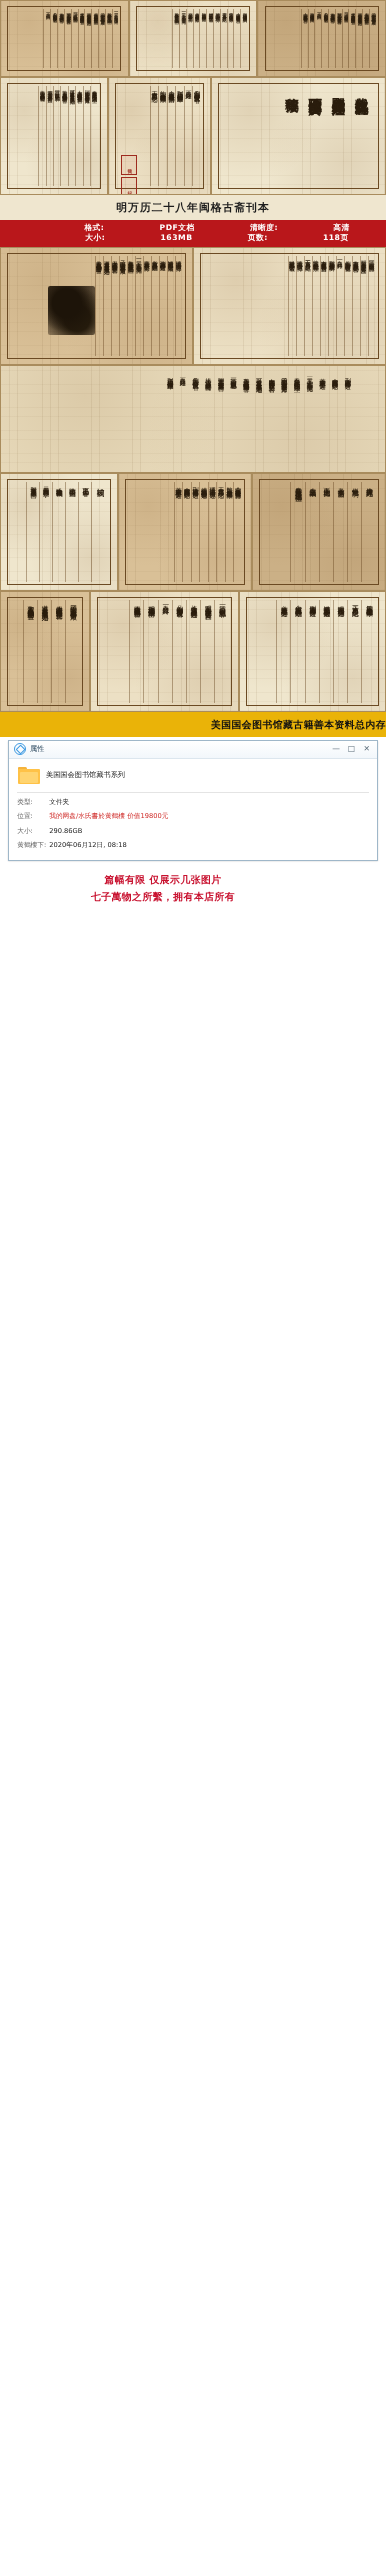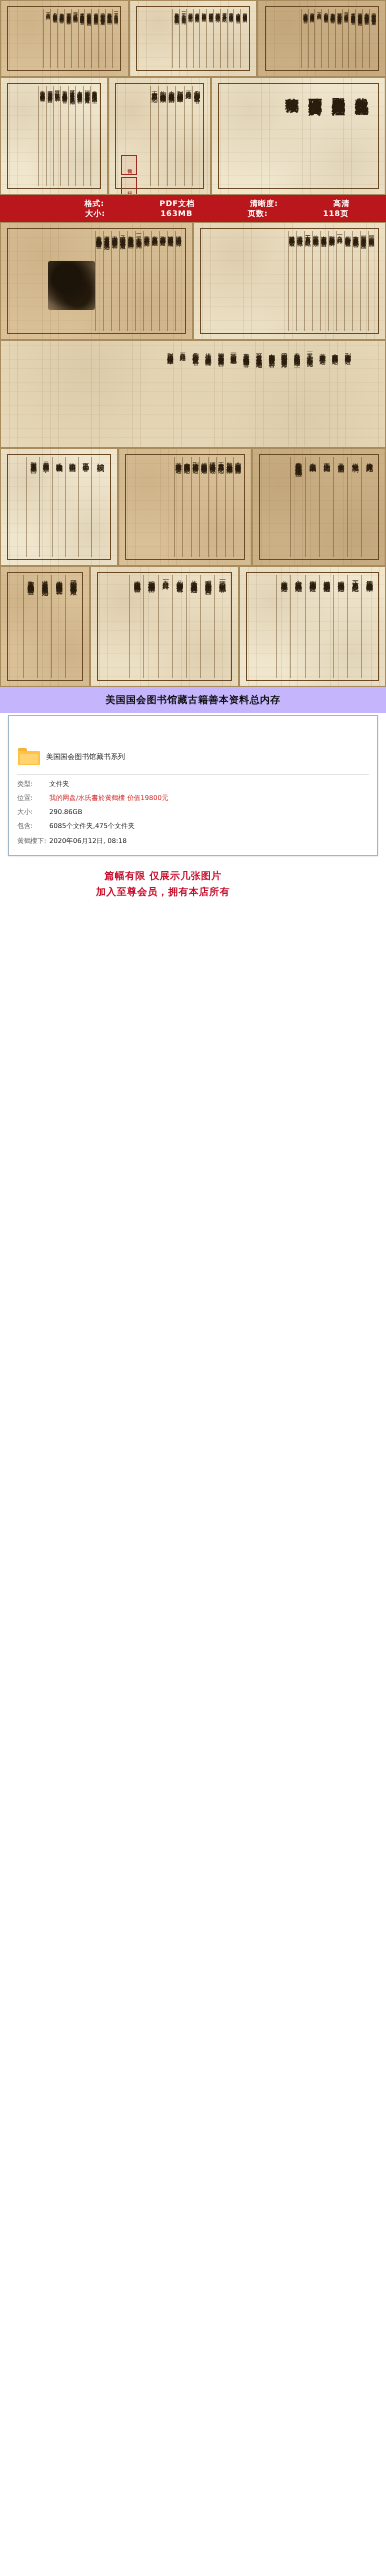--- a/index.html
+++ b/index.html
@@ -130,22 +130,22 @@
   .cap-meta {
     background: #b9171b;
     color: #ffffff;
     font-size: 7.7px;
     padding: 3.6px 0 3.6px;
     letter-spacing: 0.5px;
   }
   .cap-meta .sp { display: inline-block; padding: 0 3.6px; margin-left: 48px; }
 
   .title-band {
-    background: #c4b5fd;
-    text-align: center;
+    background: #eab308;
+    text-align: right;
     font-size: 9.8px;
     font-weight: bold;
     color: #111;
     padding: 7.2px 0 5.2px;
     letter-spacing: 0.5px;
     font-family: "DejaVu Sans", "Liberation Sans", sans-serif;
   }
 
   
   .dlg-wrap {
@@ -196,21 +196,21 @@
   .dlg-btns { display: flex; gap: 7.2px; padding-right: 3.1px; }
   .dlg-btns span {
     font-size: 7.7px;
     color: #5a6b78;
     width: 8.2px;
     text-align: center;
     line-height: 1;
     cursor: default;
   }
   .dlg-body { padding: 6.2px 8.2px 7.2px 8.2px; }
-  .file-head { display: flex; align-items: center; gap: 6.2px; padding: 1px 0 5.2px 1px; margin-top: 25px; }
+  .file-head { display: flex; align-items: center; gap: 6.2px; padding: 1px 0 5.2px 1px; }
   .folder-ico {
     width: 21.6px; height: 17.5px; flex: 0 0 auto; position: relative;
   }
   .folder-ico .tab {
     position: absolute; left: 0; top: 0.5px; width: 8.8px; height: 3.1px;
     background: #f5b33c; border-radius: 1px 1.5px 0 0;
   }
   .folder-ico .bd {
     position: absolute; left: 0; top: 3.1px; width: 21.6px; height: 14.4px;
     background: #ffc247; border-radius: 1px;
@@ -342,20 +342,21 @@
         <div class="cols" style="inset:9.3px 11.3px;">
           <div class="col c26 bold" style="padding:0 4.6px;">代觀止之歟也夫將</div>
           <div class="col c26 bold" style="padding:0 4.6px;">康熙戊辰仲春之朔溫</div>
           <div class="col c26 bold" style="padding:0 4.6px;">陵丁燿雁水氏書於</div>
           <div class="col c26 bold" style="padding:0 4.6px;">黄鶴樓下</div>
         </div>
       </div>
     </div>
   </div>
 
+  <div class="caption-bar cap-title">明万历二十八年闽格古斋刊本</div>
 
   <div class="caption-bar cap-meta">
     <span class="sp">格式:</span><span class="sp">PDF文档</span><span class="sp">清晰度:</span><span class="sp">高清</span><span class="sp">大小:</span><span class="sp">163MB</span><span class="sp">页数:</span><span class="sp">118页</span>
   </div>
 
   <div class="book-block" style="height:118px;">
     <div class="spread" style="height:118px;">
       <div class="leaf dark" style="width:193px;height:118px;">
         <div class="paper-tex"></div>
         <div class="frame"></div>
@@ -504,20 +505,29 @@
           <div class="col c13 sep" style="padding:0 3.1px;">藝文志第六經史子集之分</div>
         </div>
       </div>
     </div>
   </div>
 
   <div class="title-band">美国国会图书馆藏古籍善本资料总内存</div>
 
   <div class="dlg-wrap">
     <div class="dialog">
+      <div class="dlg-title">
+        <span class="dicon"></span>
+        <span class="dtxt">属性</span>
+        <span class="dlg-btns">
+          <span>—</span>
+          <span>□</span>
+          <span>✕</span>
+        </span>
+      </div>
       <div class="dlg-body">
         <div class="file-head">
           <span class="folder-ico">
             <span class="tab"></span>
               <span class="bd"></span>
               <span class="bd2"></span>
           </span>
           <span class="file-name">美国国会图书馆藏书系列</span>
         </div>
         <div class="sep-line"></div>
@@ -527,30 +537,26 @@
         </div>
         <div class="kv">
           <span class="k">位置:</span>
           <span class="v red">我的网盘/水氏書於黄鶴樓 价值19800元</span>
         </div>
         <div class="kv">
           <span class="k">大小:</span>
           <span class="v">290.86GB</span>
         </div>
         <div class="kv">
-          <span class="k">包含:</span>
-          <span class="v">6085个文件夹,475个文件夹</span>
-        </div>
-        <div class="kv">
           <span class="k">黄鶴樓下:</span>
           <span class="v">2020年06月12日, 08:18</span>
         </div>
       </div>
     </div>
   </div>
 
   <div class="promo">
     <div>篇幅有限 仅展示几张图片</div>
-    <div>加入至尊会员，拥有本店所有</div>
+    <div>七子萬物之所繫，拥有本店所有</div>
   </div>
 
 </div>
 
 
 </body></html>

